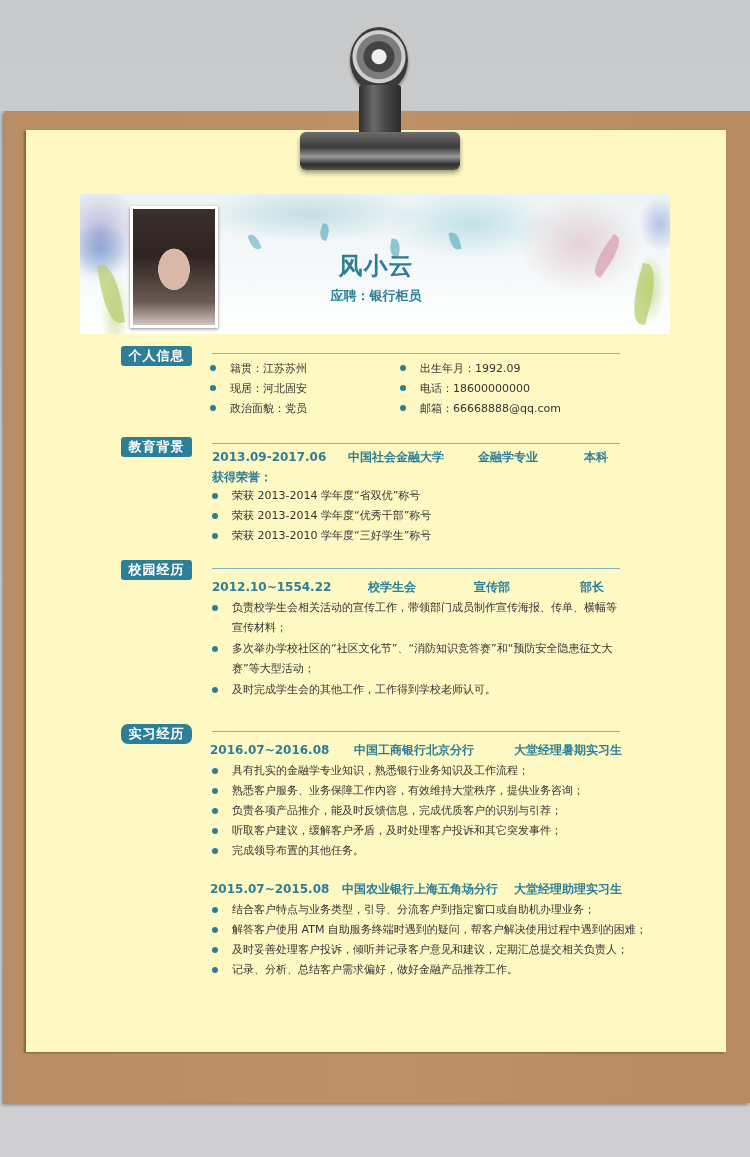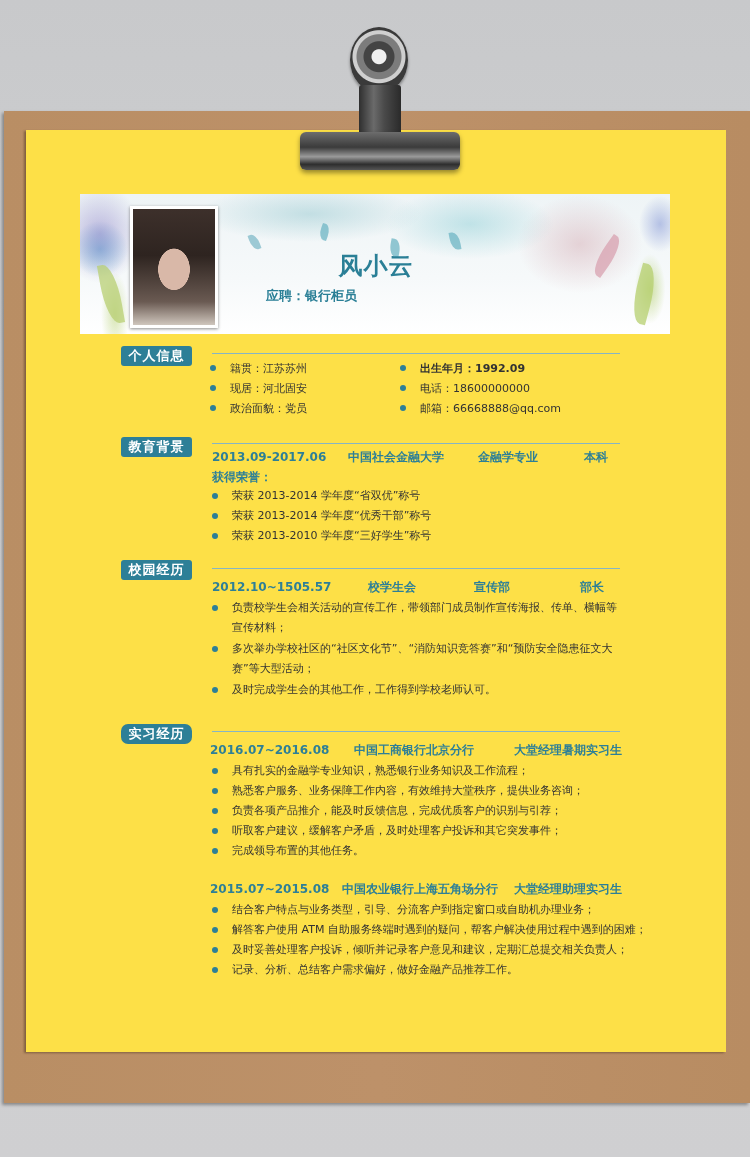--- a/index.html
+++ b/index.html
@@ -9,21 +9,21 @@
     position: relative;
     font-family: "DejaVu Sans", "Liberation Sans", sans-serif;
   }
   .board {
     position: absolute; left: 4px; top: 111px; width: 746px; height: 992px;
     background: linear-gradient(90deg, #b98e64 0%, #bd9169 50%, #b88c62 100%);
     box-shadow: -2px 2px 3px rgba(0,0,0,0.35);
   }
   .paper {
     position: absolute; left: 26px; top: 130px; width: 700px; height: 922px;
-    background: #fde047;
+    background: #fef9c3;
     box-shadow: -2px 1px 2px rgba(60,40,20,0.45);
     overflow: hidden;
   }
   
   .clip { position: absolute; left: 270px; top: 22px; width: 200px; height: 150px; }
   .clip .ring {
     position: absolute; left: 80px; top: 5px; width: 58px; height: 66px; border-radius: 50%;
     background: radial-gradient(circle at 50% 45%, #f0f0f0 0 7px, #444 8px 15px, #7c7c7c 16px 22px, #cfcfcf 23px 26px, #3a3a3a 27px);
     box-shadow: 0 2px 3px rgba(0,0,0,.4);
   }
@@ -62,21 +62,21 @@
     background:
       radial-gradient(ellipse 26px 34px at 50% 52%, #d9b8a8 0 60%, transparent 62%),
       linear-gradient(180deg, #3d302b 0%, #2e2420 40%, #6a5a52 80%, #cfc6bd 100%);
   }
   .name {
     position: absolute; left: 240px; top: 120px; width: 220px; text-align: center;
     font-family: "DejaVu Serif", "Liberation Serif", serif;
     font-size: 24px; font-weight: bold; color: #2a7f96; letter-spacing: 1px;
   }
   .apply {
-    position: absolute; left: 240px; top: 157px; width: 220px; text-align: left;
+    position: absolute; left: 240px; top: 157px; width: 220px; text-align: center;
     font-size: 13px; font-weight: bold; color: #2a7f96;
   }
 
   
   .section-label {
     position: absolute; left: 95px; width: 71px; height: 20px;
     background: #2d7f97; color: #fff; border-radius: 3px;
     font-family: "DejaVu Serif", "Liberation Serif", serif;
     font-size: 13px; font-weight: bold; text-align: center; line-height: 20px;
     letter-spacing: 1px;
@@ -118,21 +118,21 @@
   <div class="name">风小云</div>
   <div class="apply">应聘：银行柜员</div>
 
   <div class="section-label" style="top:216px;">个人信息</div>
   <div class="section-rule" style="top:223px;"></div>
 
   <div class="row" style="top:229px;"><span class="bullet"></span><span>籍贯：江苏苏州</span></div>
   <div class="row" style="top:249px;"><span class="bullet"></span><span>现居：河北固安</span></div>
   <div class="row" style="top:269px;"><span class="bullet"></span><span>政治面貌：党员</span></div>
 
-  <div class="row" style="top:229px;left:374px;font-weight:bold;"><span class="bullet"></span><span>出生年月：1992.09</span></div>
+  <div class="row" style="top:229px;left:374px;"><span class="bullet"></span><span>出生年月：1992.09</span></div>
   <div class="row" style="top:249px;left:374px;"><span class="bullet"></span><span>电话：18600000000</span></div>
   <div class="row" style="top:269px;left:374px;"><span class="bullet"></span><span>邮箱：66668888@qq.com</span></div>
 
   <div class="section-label" style="top:307px;">教育背景</div>
   <div class="section-rule" style="top:313px;"></div>
 
   <div class="heading-row" style="top:318px;">
     <span style="left:2px;">2013.09-2017.06</span>
     <span style="left:138px;">中国社会金融大学</span>
     <span style="left:268px;">金融学专业</span>
@@ -151,21 +151,21 @@
     </div>
   <div class="bl" style="top:396px;">
       <span class="bullet"></span>
       <span class="txt">荣获 2013-2010 学年度“三好学生”称号</span>
     </div>
 
   <div class="section-label" style="top:430px;">校园经历</div>
   <div class="section-rule" style="top:438px;"></div>
 
   <div class="heading-row" style="top:448px;">
-    <span style="left:2px;">2012.10~1505.57</span>
+    <span style="left:2px;">2012.10~1554.22</span>
     <span style="left:158px;">校学生会</span>
     <span style="left:264px;">宣传部</span>
     <span style="left:370px;">部长</span>
   </div>
   <div class="bl" style="top:468px;width:410px;">
       <span class="bullet"></span>
       <span class="txt">负责校学生会相关活动的宣传工作，带领部门成员制作宣传海报、传单、横幅等宣传材料；</span>
     </div>
   <div class="bl" style="top:550px;width:410px;">
       <span class="bullet"></span>

